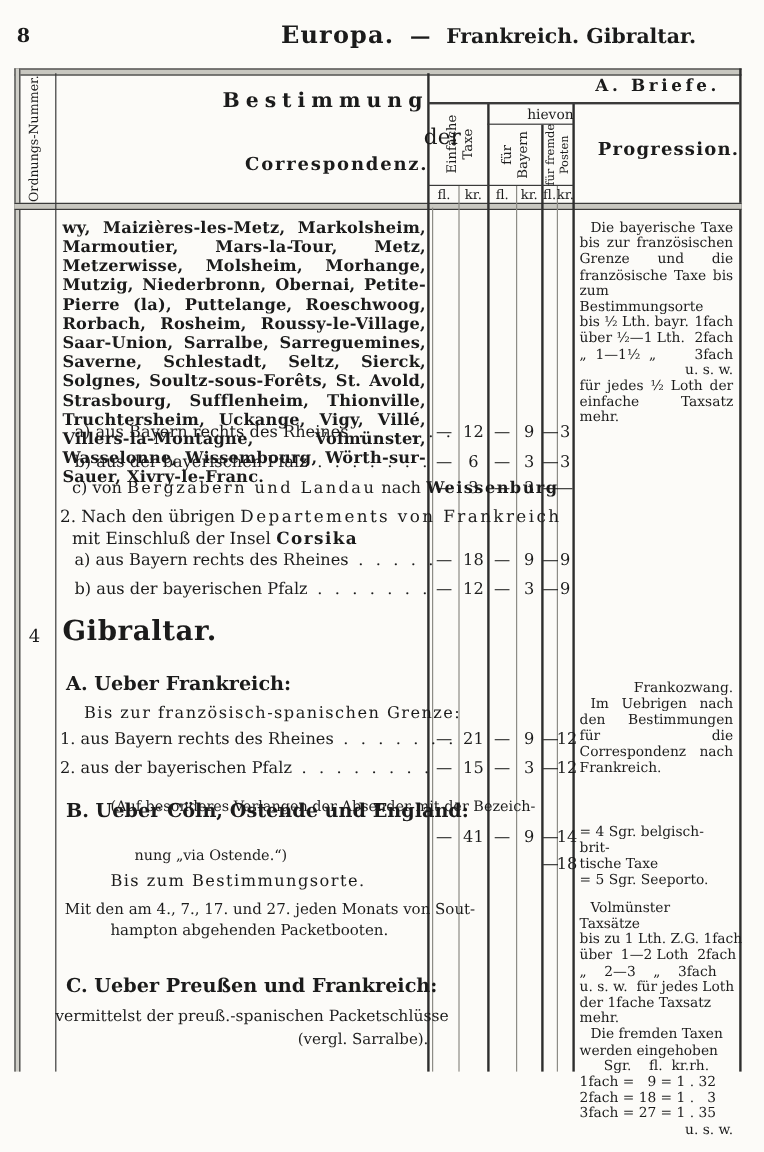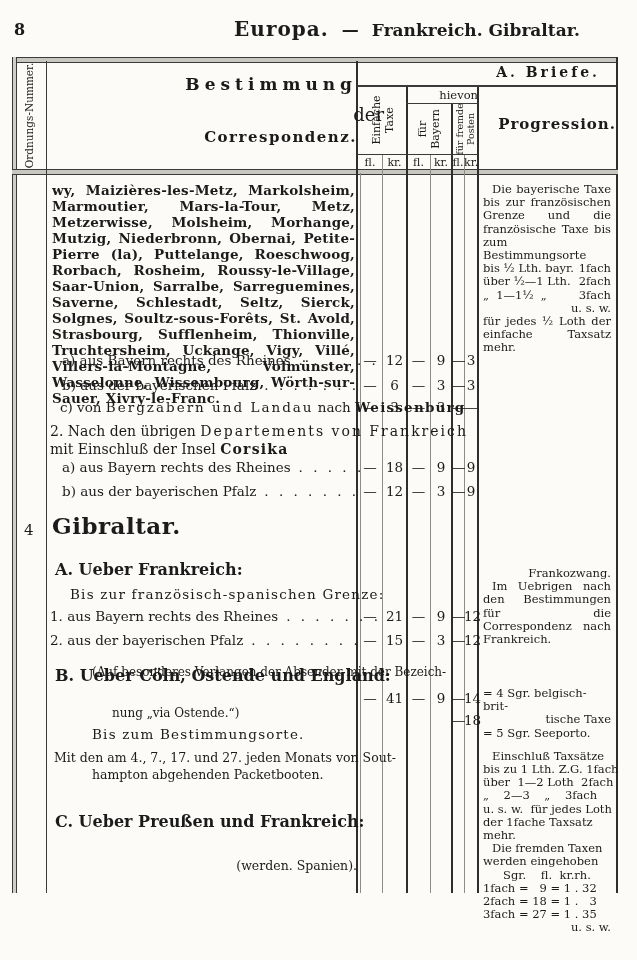--- a/index.html
+++ b/index.html
@@ -141,21 +141,21 @@
     <span class="c2">3</span>
     <span class="c3">—</span>
     <span class="c4">3</span>
     <span class="c5">—</span>
     <span class="c6">—</span>
   </div>
 
   <div class="abs rowlab" style="left:50px;top:423px;font-size:14px;">
     <span>2. Nach den übrigen </span><span class="spaced">Departements von Frankreich</span>
   </div>
-  <div class="abs rowlab" style="left:50px;top:441px;font-size:14px;">
+  <div class="abs rowlab" style="left:60px;top:441px;font-size:14px;">
     <span>mit Einschluß der Insel </span><span class="bold spaced-sm">Corsika</span>
   </div>
 
   <div class="abs rowlab" style="left:62px;top:459px;">
     <span>a) aus Bayern rechts des Rheines</span><span class="dots">. . . . .</span>
   </div>
   <div class="abs vrow" style="top:459px;">
     <span class="c1">—</span>
     <span class="c2">18</span>
     <span class="c3">—</span>
@@ -224,21 +224,22 @@
   <div class="abs vrow" style="top:712px;">
     <span class="c1"></span>
     <span class="c2"></span>
     <span class="c3"></span>
     <span class="c4"></span>
     <span class="c5">—</span>
     <span class="c6">18</span>
   </div>
 
   <div class="abs sect" style="left:55px;top:812px;">C.  Ueber  Preußen  und  Frankreich:</div>
-  <div class="abs note center" style="left:46px;top:858px;width:311px;font-size:12.5px;">(werden. Spanien).</div>
+  <div class="abs note center" style="left:46px;top:840px;width:311px;font-size:13px;">vermittelst der preuß.-spanischen Packetschlüsse</div>
+  <div class="abs note center" style="left:46px;top:858px;width:311px;font-size:12.5px;">(vergl. Sarralbe).</div>
 
   <div class="abs prog" style="top:183px;">
     <p>Die bayerische Taxe bis zur französischen Grenze und die französische Taxe bis zum Bestimmungsorte</p>
     <div class="tr">
         <span>bis ½ Lth. bayr.</span>
         <span>1fach</span>
       </div>
     <div class="tr">
         <span>über ½—1 Lth.</span>
         <span>2fach</span>
@@ -251,24 +252,24 @@
     <p style="text-indent:0;">für jedes ½ Loth der einfache Taxsatz mehr.</p>
   </div>
 
   <div class="abs prog" style="top:567px;">
     <div class="center">Frankozwang.</div>
     <p>Im Uebrigen nach den Bestimmungen für die Correspondenz nach Frankreich.</p>
   </div>
 
   <div class="abs prog" style="top:687px;">
     <div>= 4 Sgr. belgisch-brit-</div>
-    <div style="text-align:right;">tische Taxe</div>
+    <div style="">tische Taxe</div>
     <div>= 5 Sgr. Seeporto.</div>
     <div style="height:10px;"></div>
-    <div style="text-indent:9px;">Einschluß Taxsätze</div>
+    <div style="text-indent:9px;">Volmünster Taxsätze</div>
     <div class="pre">bis zu 1 Lth. Z.G. 1fach</div>
     <div class="pre">über  1—2 Loth  2fach</div>
     <div class="pre">„    2—3    „    3fach</div>
     <div class="pre">u. s. w.  für jedes Loth</div>
     <div>der 1fache Taxsatz mehr.</div>
     <div style="text-indent:9px;">Die fremden Taxen</div>
     <div>werden eingehoben</div>
     <div class="pre" style="text-align:center;">Sgr.    fl.  kr.rh.</div>
     <div class="pre">1fach =   9 = 1 . 32</div>
     <div class="pre">2fach = 18 = 1 .   3</div>

